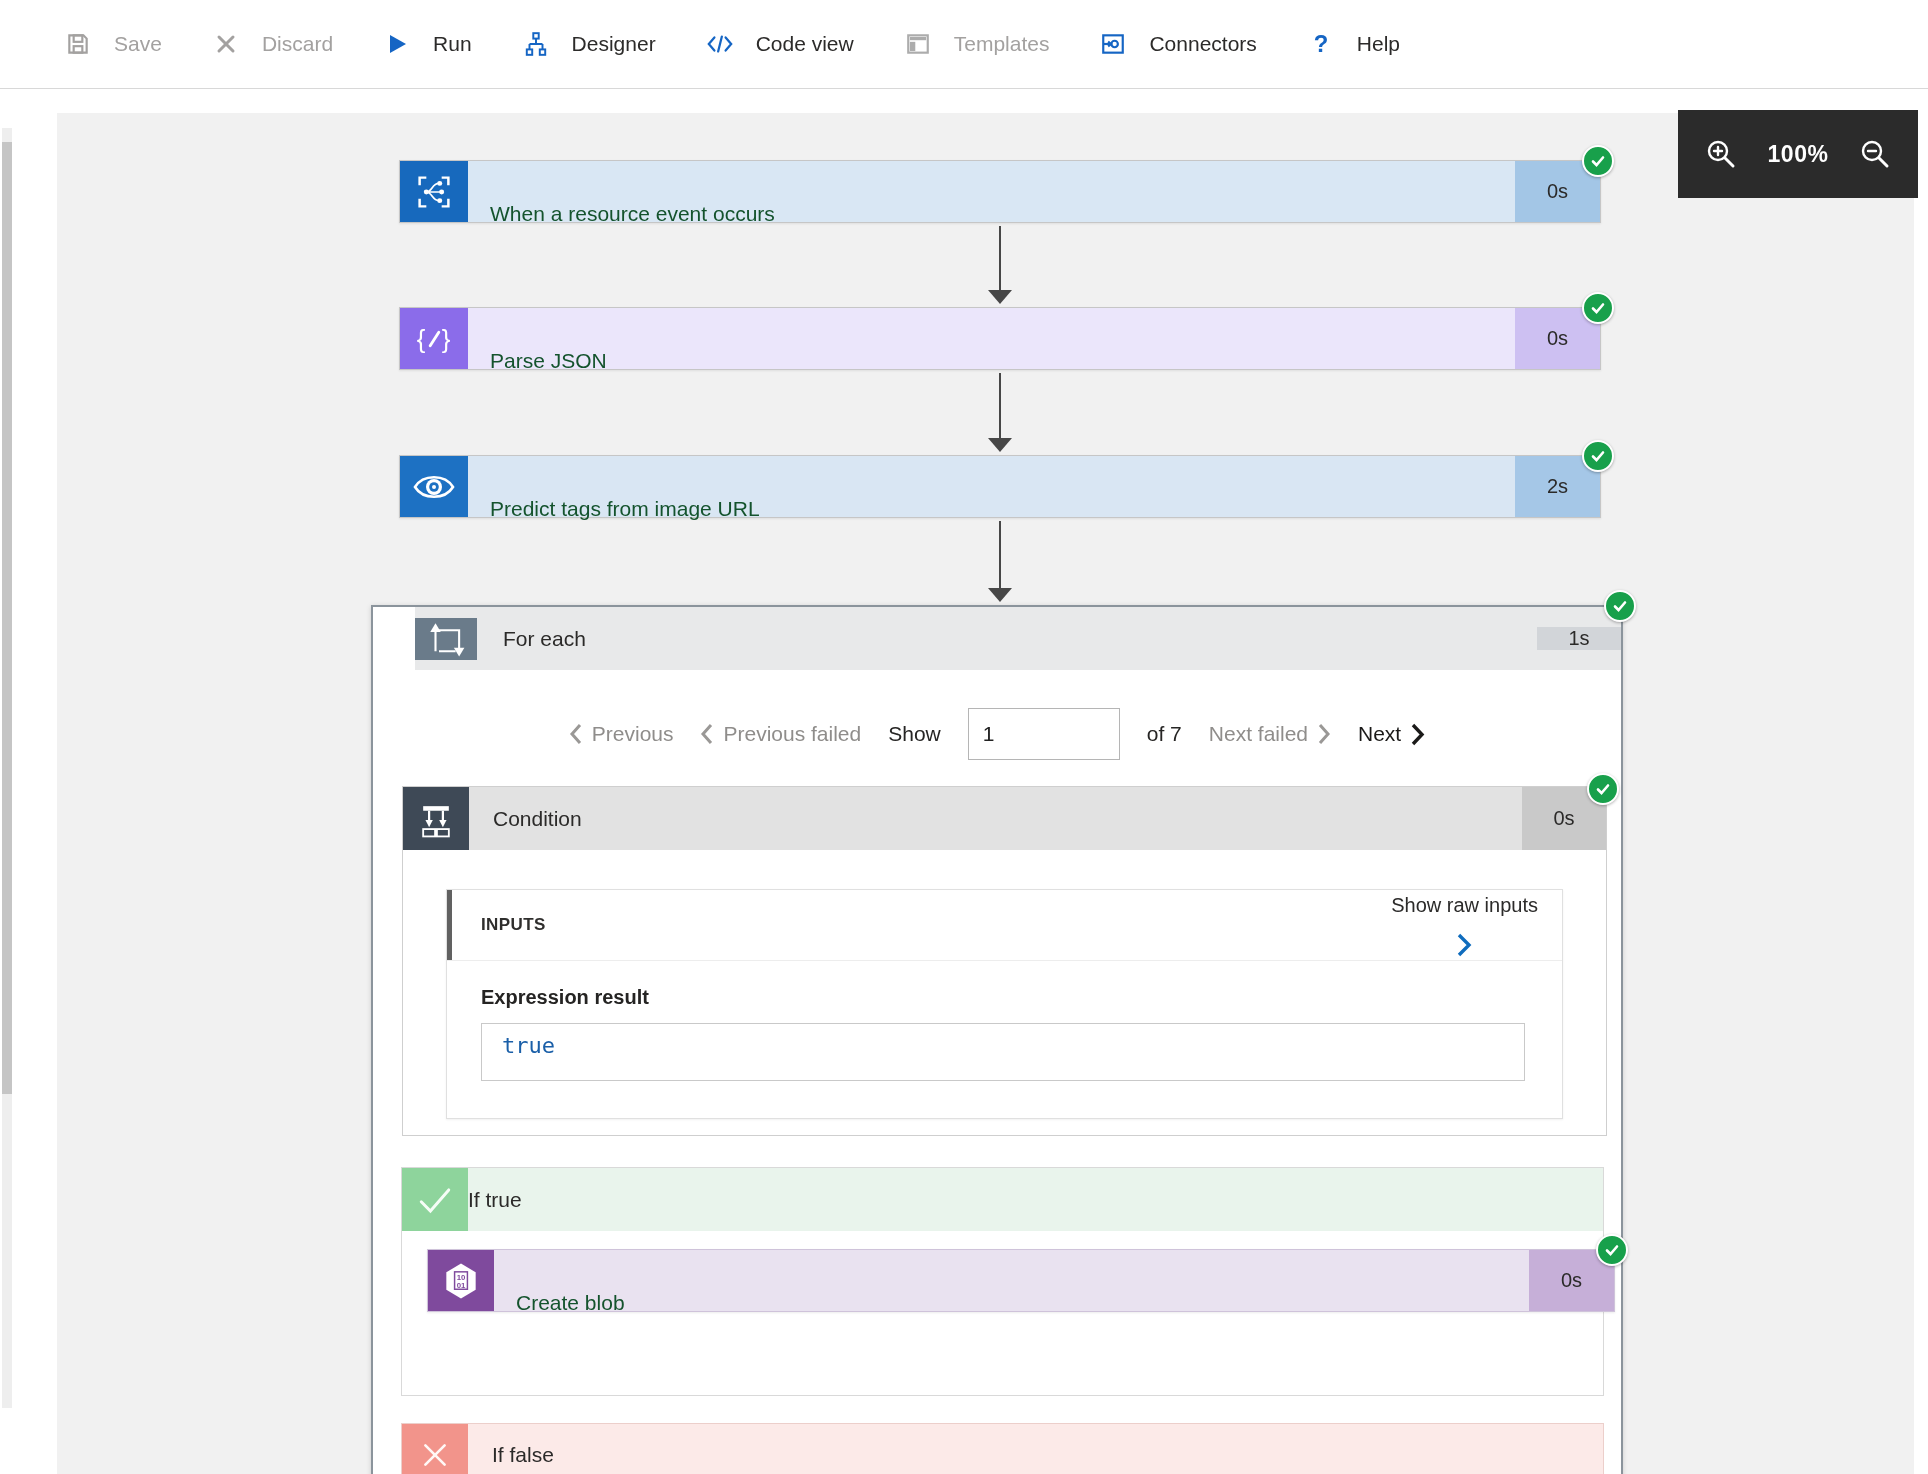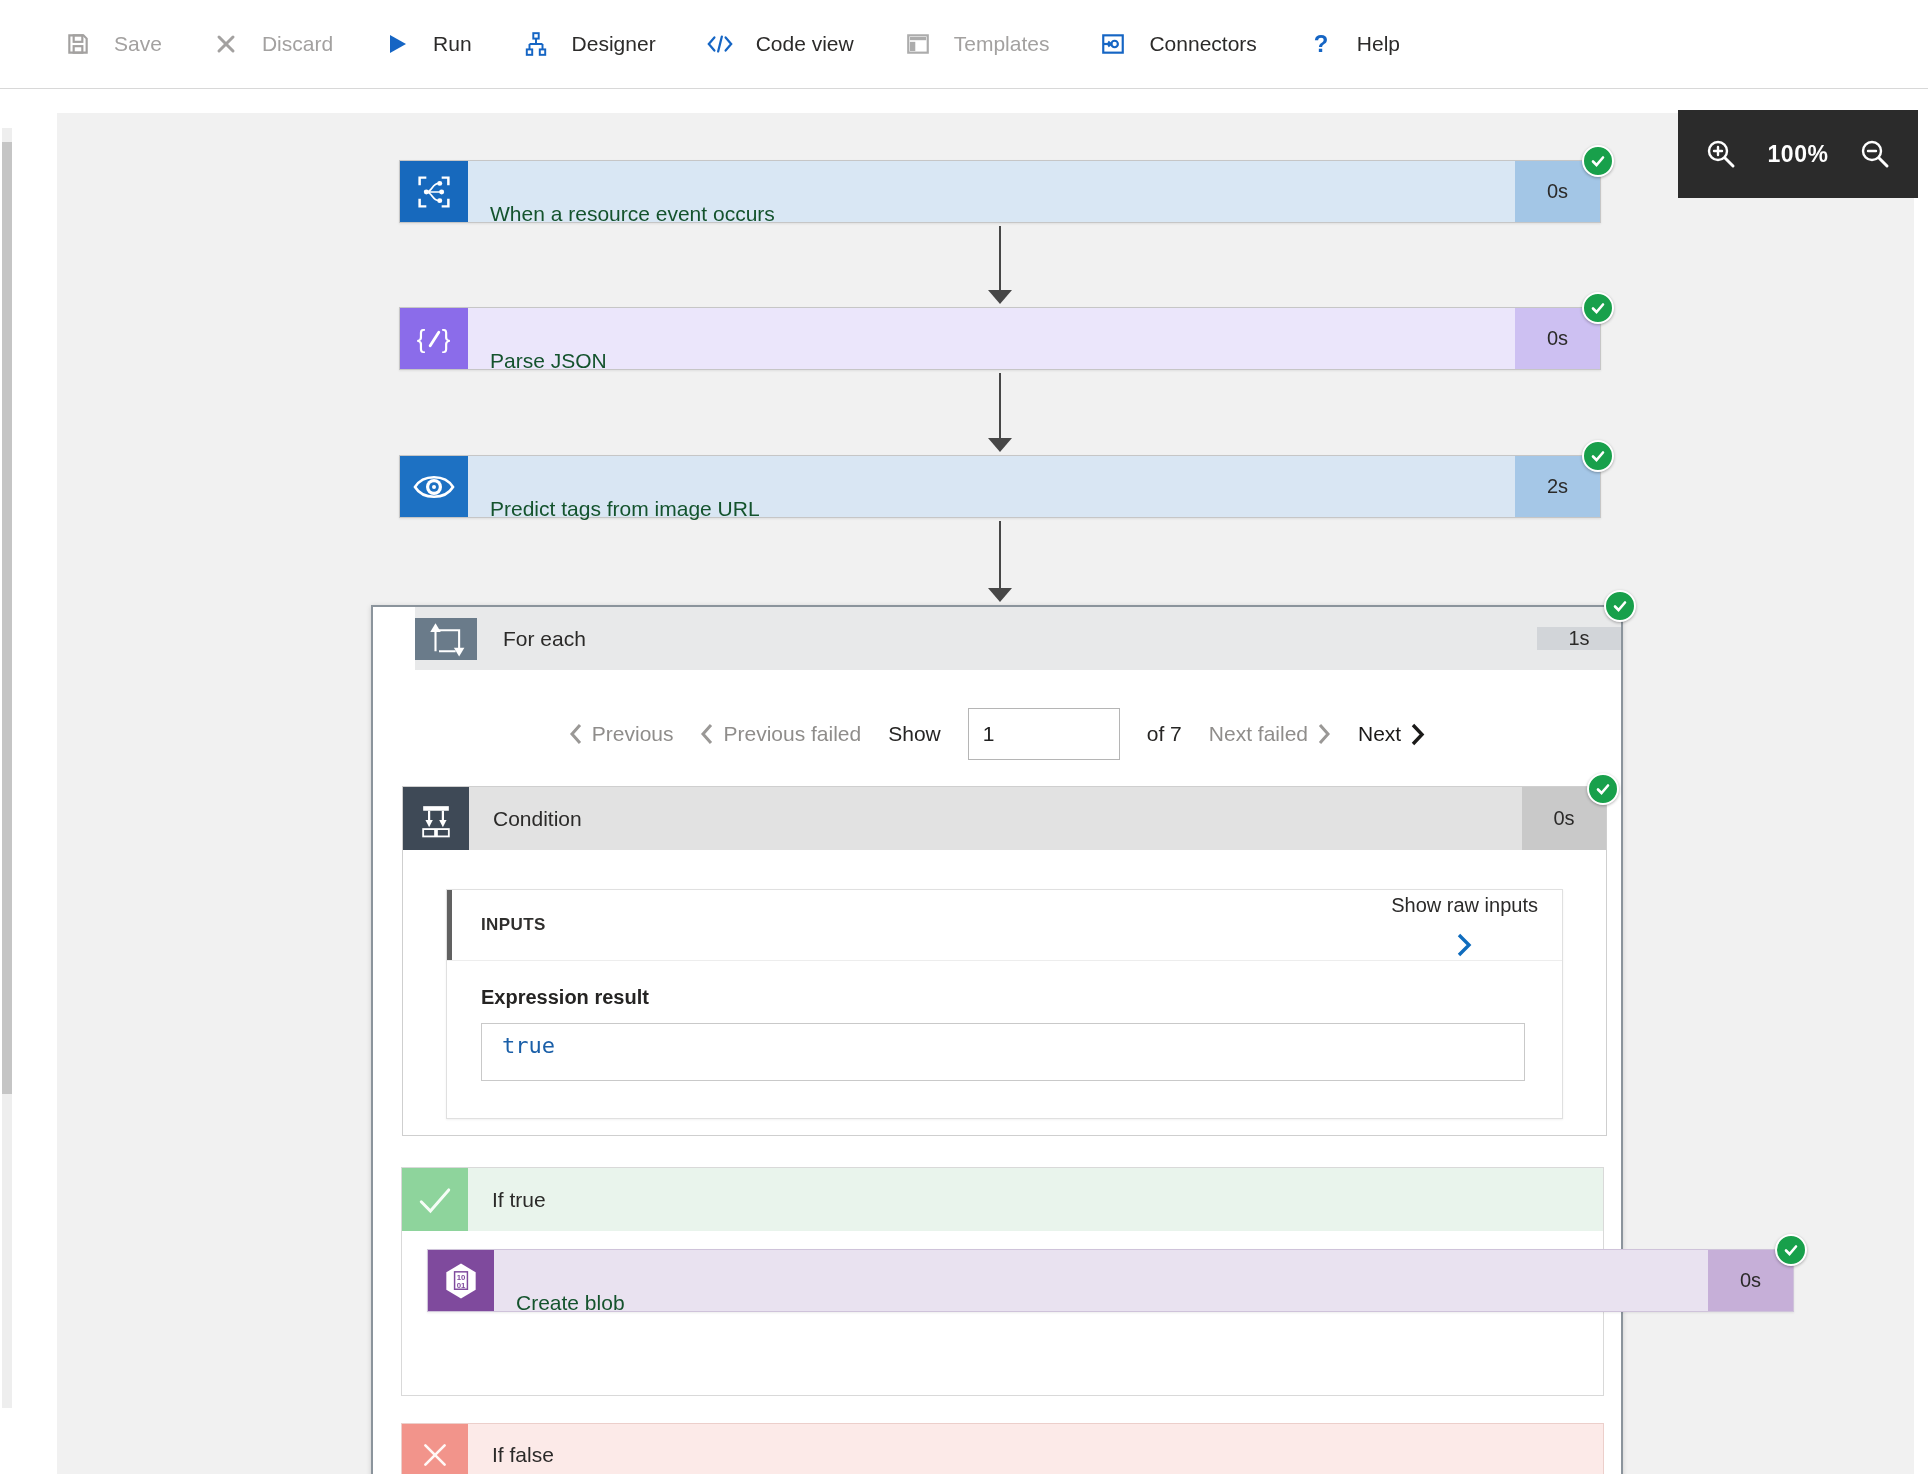--- a/index.html
+++ b/index.html
@@ -91,23 +91,23 @@
   .show-raw { display:flex; align-items:center; gap:16px; font-size:20px; color:#2c2b2a; cursor:pointer;flex-direction:column; }
   .inputs-content { padding:25px 37px 37px 34px; }
   .expr-label { font-size:20px; font-weight:700; color:#252423; }
   .expr-box { margin-top:14px; height:58px; border:1px solid #c9c9c9; padding:9px 0 0 20px;
     font-family:"DejaVu Sans Mono","Liberation Mono",monospace; font-size:22px; color:#1a5fa8; background:#fff; }
 
   
   .iftrue { position:absolute; left:28px; top:560px; width:1203px; height:229px; background:#fff; border:1px solid #d9d9d9; }
   .iftrue-header { height:63px; display:flex; align-items:stretch; background:#e9f4ec; }
   .iftrue-header .s-icon { width:66px; flex:none; display:flex; align-items:center; justify-content:center; background:#8ed49c; }
-  .iftrue-header .s-title { flex:1; display:flex; align-items:center; padding-left:24px; font-size:21px; color:#2b2a29;border-radius:6px; }
-
-  .createblob { left:25px; top:81px; width:1367px; background:#e9e2f0; border:1px solid #cfc3da; }
+  .iftrue-header .s-title { flex:1; display:flex; align-items:center; font-size:21px; color:#2b2a29;border-radius:6px; }
+
+  .createblob { left:25px; top:81px; width:1188px; background:#e9e2f0; border:1px solid #cfc3da; }
   .createblob .s-icon { width:66px; background:#7f4a9d; }
   .createblob .s-dur { background:#c6afd8; }
 
   
   .iffalse { position:absolute; left:28px; top:816px; width:1203px; height:64px; display:flex; align-items:stretch;
     border:1px solid #eccfcb; }
   .iffalse .s-icon { width:66px; flex:none; display:flex; align-items:center; justify-content:center; background:#f2948b; }
   .iffalse .s-title { flex:1; display:flex; align-items:center; padding-left:24px; font-size:21px; color:#2b2a29; background:#fceae8; }
 </style>
 </head>

